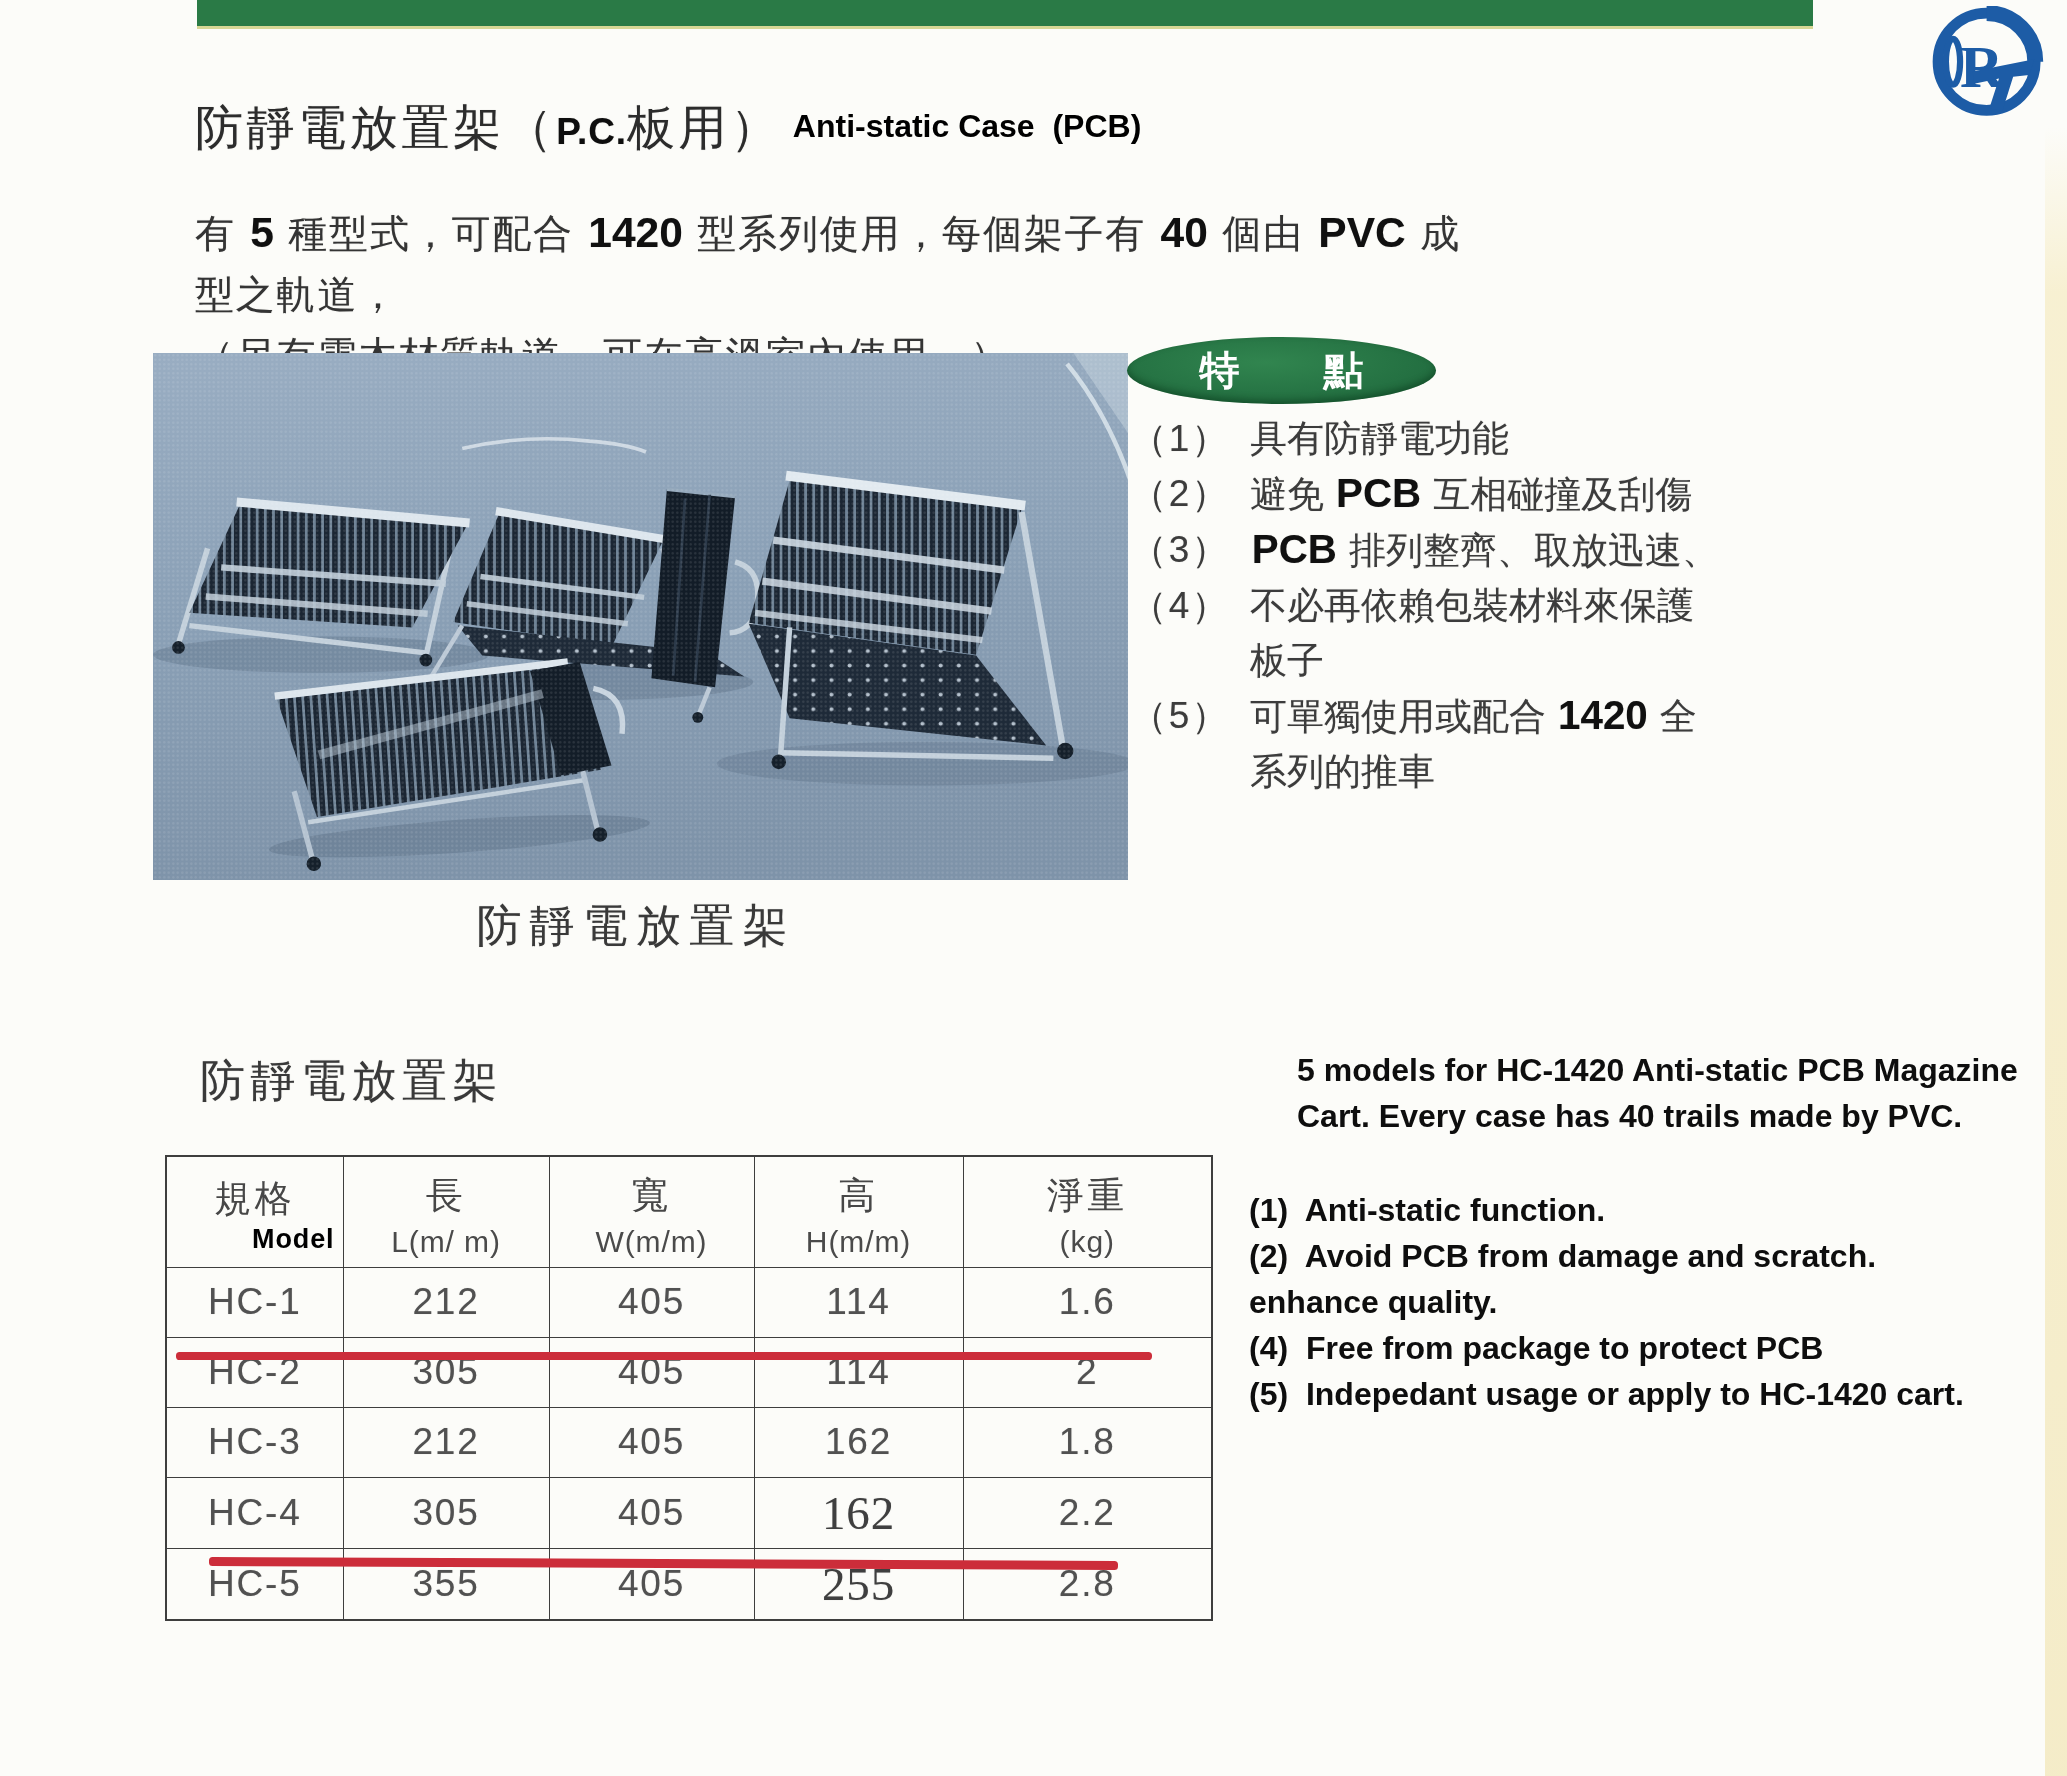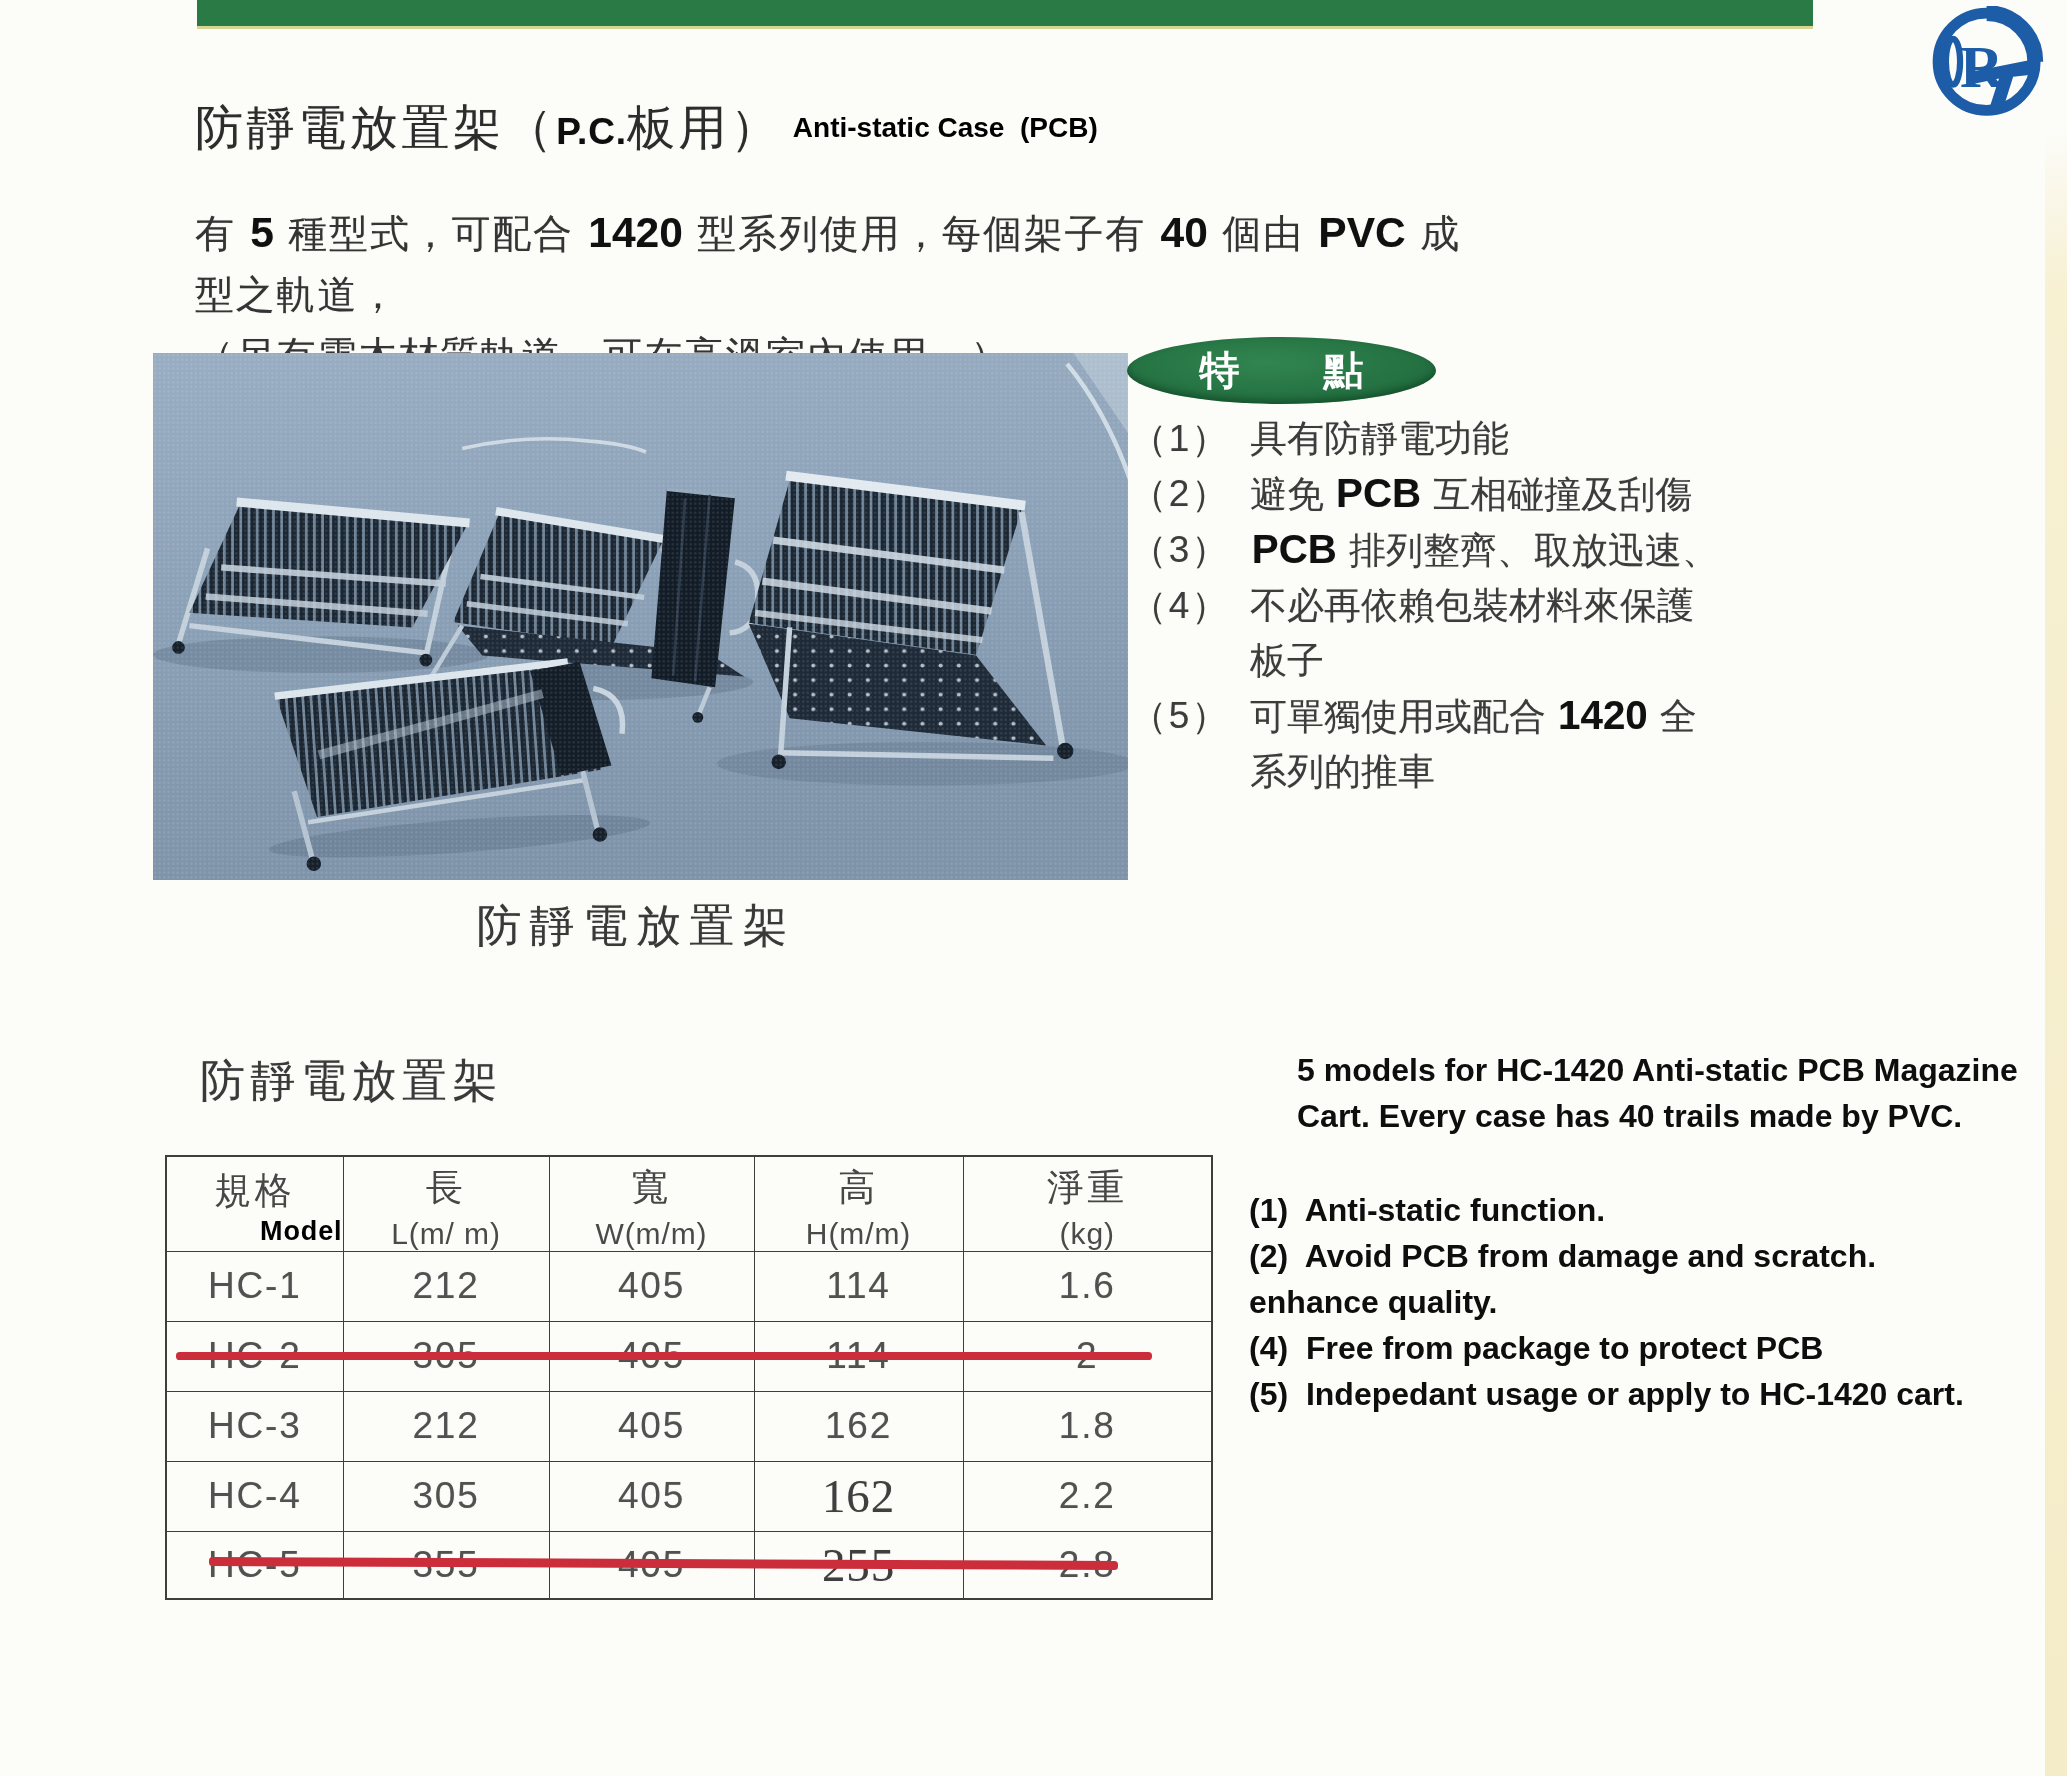--- a/index.html
+++ b/index.html
@@ -11,21 +11,21 @@
   .topbar{position:absolute;left:197px;top:0;width:1616px;height:26px;
           background:#2a7a46;border-bottom:3.6px solid #d7d795;}
 
   
   .logo{position:absolute;left:1920px;top:5.5px;width:135px;height:115px;}
 
   
   .title-row{position:absolute;left:195px;top:96px;white-space:nowrap;}
   .title-zh{font-size:48px;color:#2c2c2c;letter-spacing:3.6px;text-shadow:0 0 0.9px rgba(60,60,60,.35);}
   .title-zh .pc{font-weight:900;color:#0e0e0e;font-size:37px;letter-spacing:0.9px;}
-  .title-en{font-size:28px;font-weight:700;color:#000;margin-left:11px;
+  .title-en{font-size:32px;font-weight:700;color:#000;margin-left:11px;
             display:inline-block;transform:translateY(-7.3px);}
   .pre{white-space:pre;}
 
   
   .intro{position:absolute;left:195px;top:202px;width:1291px;font-size:39px;
          line-height:61px;color:#343434;letter-spacing:1.8px;text-shadow:0 0 0.9px rgba(60,60,60,.3);}
   .bseg{font-weight:800;color:#101010;font-size:1.09em;padding:0 1.8px;letter-spacing:0;}
 
   
   .photo{position:absolute;left:153px;top:353px;width:975px;height:527px;
@@ -48,21 +48,21 @@
         text-shadow:0 0 0.9px rgba(60,60,60,.3);}
   .feat .num{width:120px;flex:none;letter-spacing:1.8px;}
   .feat .flines{flex:1;}
 
   
   .section-title{position:absolute;left:200px;top:1051px;font-size:45px;letter-spacing:5.5px;
                  color:#393939;text-shadow:0 0 0.9px rgba(60,60,60,.35);}
   table.spec-table{position:absolute;left:165px;top:1155px;width:1047px;
                    border-collapse:collapse;table-layout:fixed;
                    border:2.7px solid #3e3e3e;background:transparent;}
-  .spec-table th,.spec-table td{border:1.8px solid #3e3e3e;padding:0;vertical-align:middle;}
+  .spec-table th,.spec-table td{border:1.8px solid #3e3e3e;padding:8px;vertical-align:middle;}
   .spec-table thead tr{height:95px;}
   .spec-table tbody tr{height:70px;}
   .spec-table tbody tr:last-child{height:68px;}
   .spec-table th{font-weight:400;text-align:center;}
   .spec-table th .zh{display:block;font-size:37px;color:#474747;letter-spacing:3.6px;margin-top:5.5px;}
   .spec-table th .sub{display:block;font-size:30px;color:#4a4a4a;margin-top:4px;letter-spacing:0.9px;}
   .spec-table th.model-col .sub{font-weight:700;color:#000;text-align:right;margin-left:40px;
                                 font-size:27px;margin-top:0;}
   .spec-table td{font-size:37px;color:#515151;text-align:center;letter-spacing:1.8px;
                  text-shadow:0 0 0.9px rgba(70,70,70,.3);}

